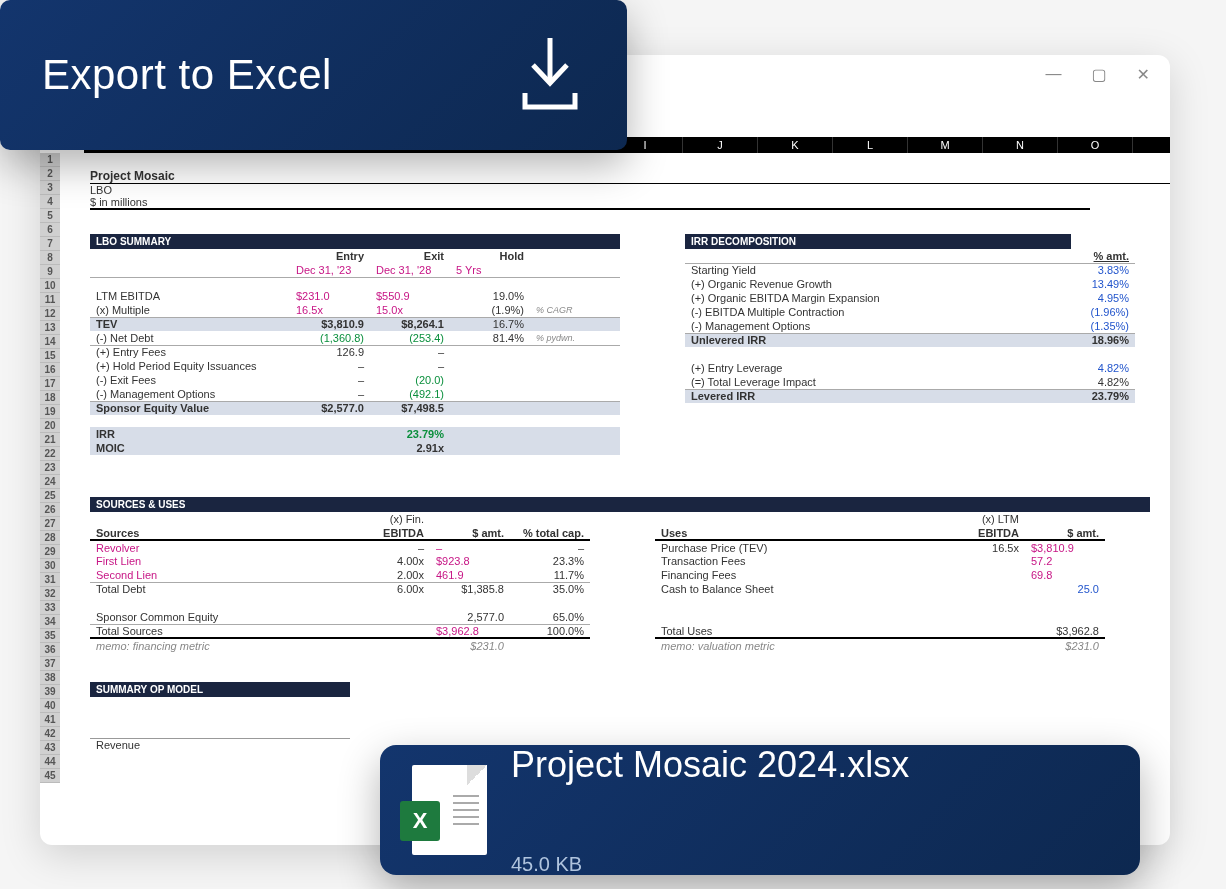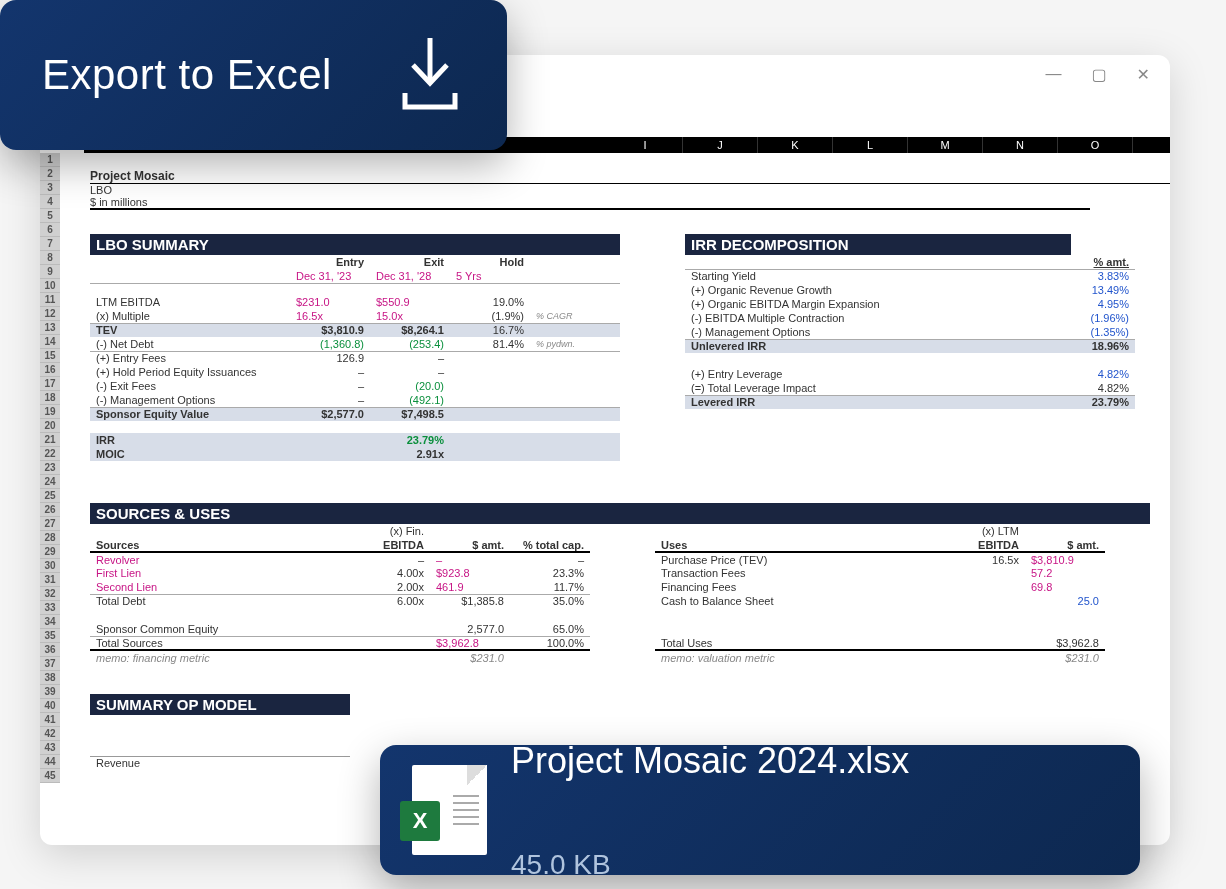--- a/index.html
+++ b/index.html
@@ -79,21 +79,21 @@
     .title-area {
       margin-top: 16px;
     }
     .proj-title { font-weight: bold; font-size: 12px; border-bottom: 1px solid #000; }
     .proj-sub { font-size: 11px; }
     .proj-units { font-size: 11px; border-bottom: 2px solid #000; display: inline-block; min-width: 500px; }
     .section-header {
       background: #1a2540;
       color: white;
       font-weight: bold;
-      font-size: 15px;
+      font-size: 10px;
       padding: 2px 6px;
       margin-top: 24px;
     }
     .data-table {
       border-collapse: collapse;
       font-size: 11px;
       width: 530px;
     }
     .data-table td {
       padding: 0 6px;
@@ -108,24 +108,24 @@
     .italic-grey { color: #888; font-style: italic; }
     .bold { font-weight: bold; }
     .underline-row td { border-bottom: 1px solid #aaa; }
     .thick-border-bottom td { border-bottom: 2px solid #000; }
     .shaded { background: #d7dde8; }
     .two-col-layout { display: flex; gap: 65px; }
     .export-badge {
       position: absolute;
       left: 0;
       top: 0;
-      width: 507px;
+      width: 627px;
       height: 150px;
       background: linear-gradient(135deg, #13356d 0%, #0d2850 100%);
-      border-radius: 16px;
+      border-radius: 10px;
       box-shadow: 0 15px 40px rgba(0,0,0,0.3);
       display: flex;
       align-items: center;
       justify-content: space-between;
       padding: 0 42px;
     }
     .export-badge-text {
       color: white;
       font-size: 42px;
       font-weight: 300;
@@ -185,21 +185,21 @@
       justify-content: center;
       font-size: 22px;
       border-radius: 3px;
     }
     .file-info {
       display: flex;
       flex-direction: column;
       gap: 20px;
     }
     .file-name { color: white; font-size: 36px; font-weight: 300; }
-    .file-size { color: #b0c4de; font-size: 28px; font-weight: 300; margin-top: 47px; }
+    .file-size { color: #b0c4de; font-size: 20px; font-weight: 300; margin-top: 47px; }
   </style>
 </head>
 <body>
 
 <div class="spreadsheet-window">
   <div class="window-controls">
     <span>—</span>
     <span>▢</span>
     <span>✕</span>
   </div>

